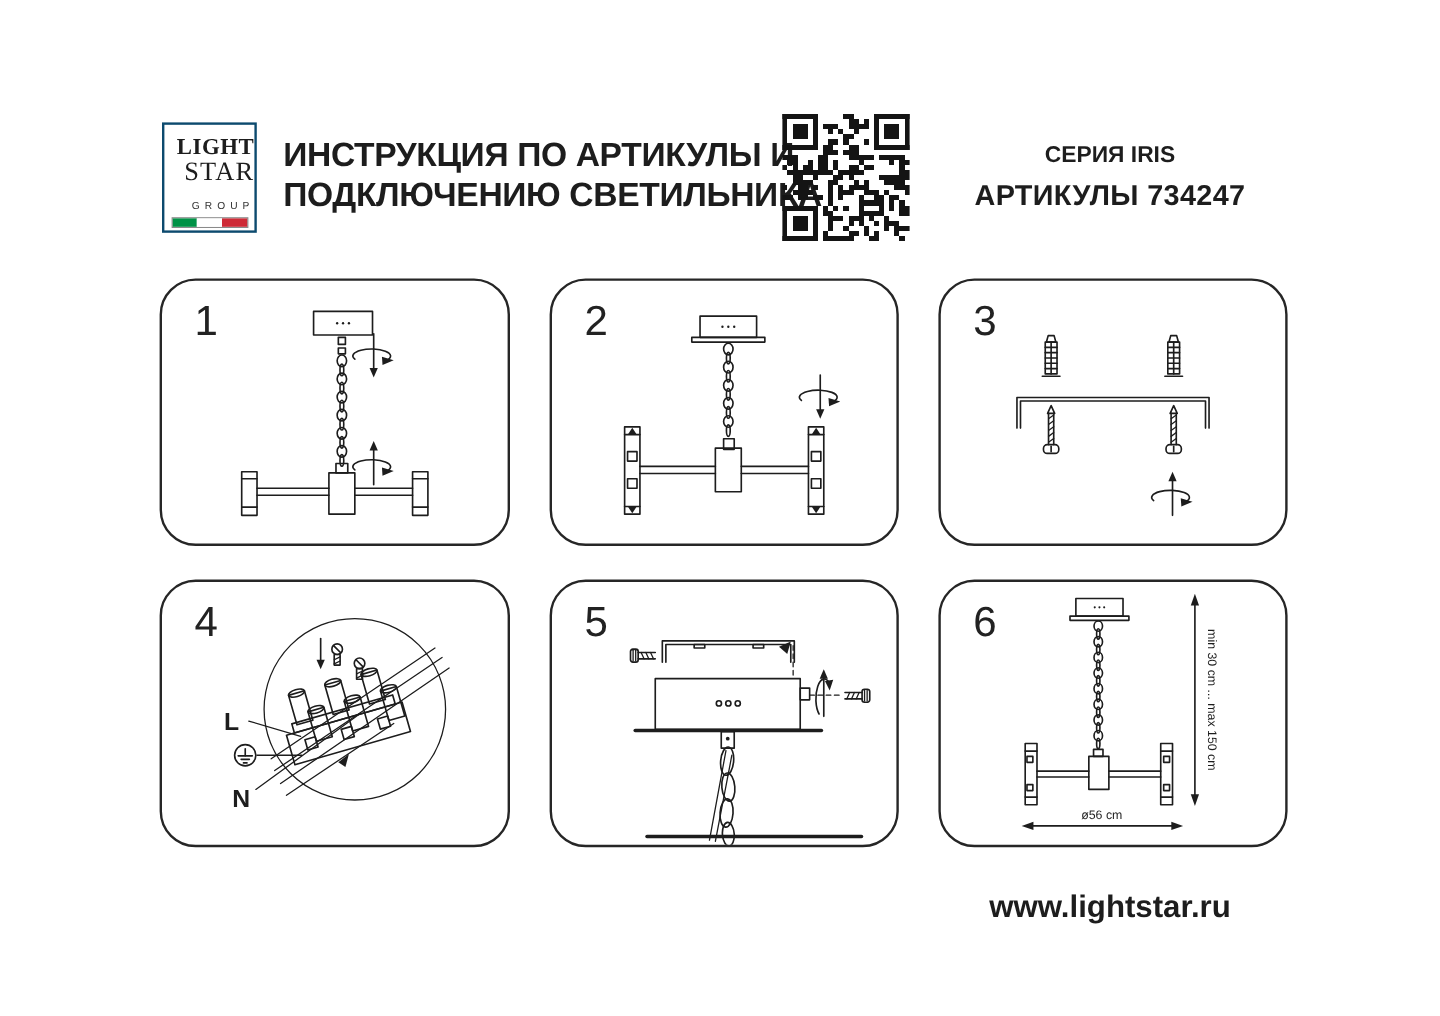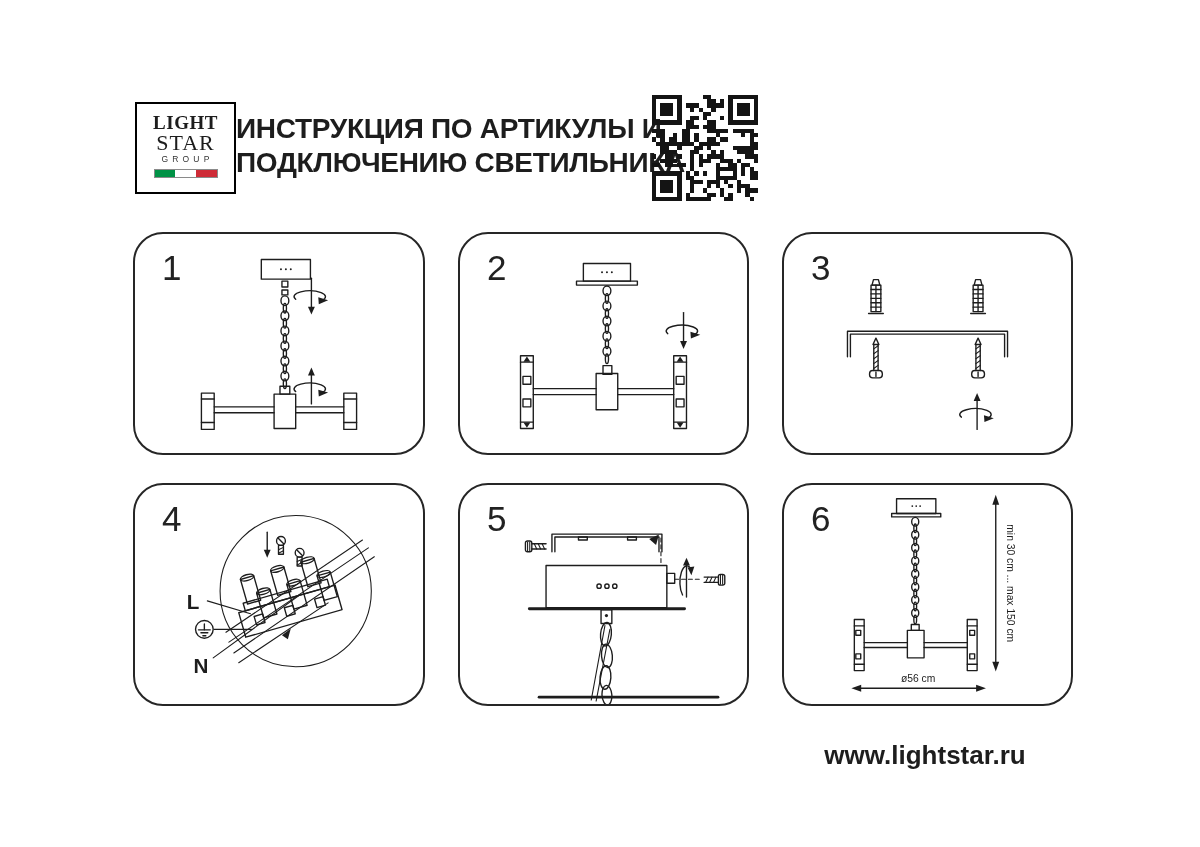--- a/index.html
+++ b/index.html
@@ -1,25 +1,25 @@
 <!DOCTYPE html>
 <html><head>
 <meta charset="utf-8">
 <style>
   html,body{margin:0;padding:0;background:#ffffff;}
   .page{position:relative;width:1200px;height:847px;background:#fff;overflow:hidden;
         font-family:"Liberation Sans",sans-serif;color:#1d1d1d;}
   .abs{position:absolute;}
 
   
-  .logo{left:135px;top:102px;width:101px;height:92px;border:2px solid #000000;
-        box-sizing:border-box;text-align:center;padding-top:9px;background:#fff;}
+  .logo{left:135px;top:102px;width:79px;height:92px;border:2px solid #0c4a6e;
+        box-sizing:border-box;text-align:right;padding-top:9px;background:#fff;}
   .logo-light{font-family:"Liberation Serif",serif;font-weight:700;font-size:19px;line-height:19px;letter-spacing:.5px;}
   .logo-star{font-family:"Liberation Serif",serif;font-weight:400;font-size:22px;line-height:21px;letter-spacing:1px;}
-  .logo-group{font-size:8.5px;letter-spacing:4.2px;margin-top:1px;padding-left:4px;color:#333;}
+  .logo-group{font-size:8.5px;letter-spacing:4.2px;margin-top:13px;padding-left:4px;color:#333;}
   .flag{width:62px;height:7px;margin:5px auto 0;border:1px solid #8a8a8a;display:flex;box-sizing:content-box;}
   .flag span{flex:1;}
   .title{left:236px;top:112px;font-size:28px;font-weight:700;line-height:34px;letter-spacing:-.3px;white-space:nowrap;}
   .qr{left:652px;top:95px;width:106px;height:106px;}
   .series-block{left:790px;top:119px;width:270px;text-align:center;}
   .series-line{font-size:19px;font-weight:700;}
   .articles-line{font-size:24px;font-weight:700;margin-top:9px;letter-spacing:.3px;}
 
   
   .panel{position:absolute;border:2px solid #262626;border-radius:30px;box-sizing:border-box;background:#fff;}
@@ -278,20 +278,24 @@
       <rect x="18" y="0" width="1" height="7" fill="#141414"></rect>
       <rect x="24" y="0" width="1" height="7" fill="#141414"></rect>
       <rect x="20" y="2" width="3" height="3" fill="#141414"></rect>
       <rect x="0" y="18" width="7" height="1" fill="#141414"></rect>
       <rect x="0" y="24" width="7" height="1" fill="#141414"></rect>
       <rect x="0" y="18" width="1" height="7" fill="#141414"></rect>
       <rect x="6" y="18" width="1" height="7" fill="#141414"></rect>
       <rect x="2" y="20" width="3" height="3" fill="#141414"></rect>
     </svg>
 
+  <div class="abs series-block">
+    <div class="series-line">СЕРИЯ IRIS</div>
+    <div class="articles-line">АРТИКУЛЫ 734247</div>
+  </div>
 
   <section class="panel" style="left:133px;top:232px;width:292px;height:223px">
     <div class="num">1</div>
     <svg class="art" id="p1" viewBox="0 0 292 223">
       <g>
         <rect class="s" x="128" y="26" width="50" height="20"></rect>
         <circle class="f" cx="148" cy="36" r="1"></circle>
           <circle class="f" cx="153" cy="36" r="1"></circle>
           <circle class="f" cx="158" cy="36" r="1"></circle>
       </g>

